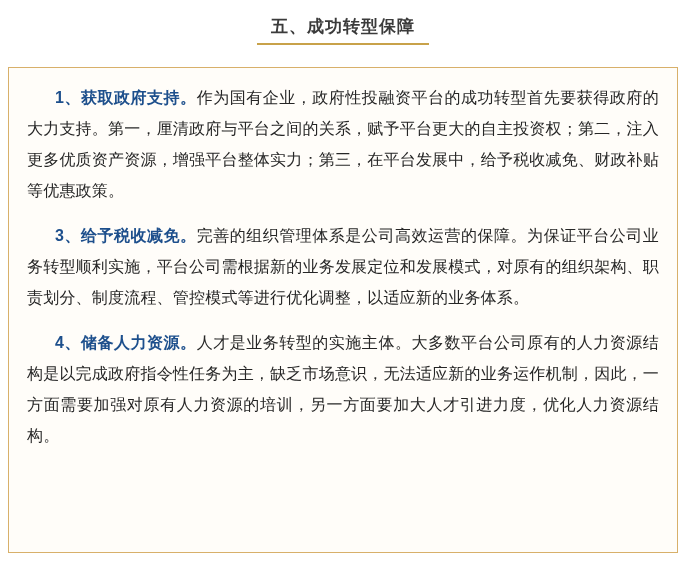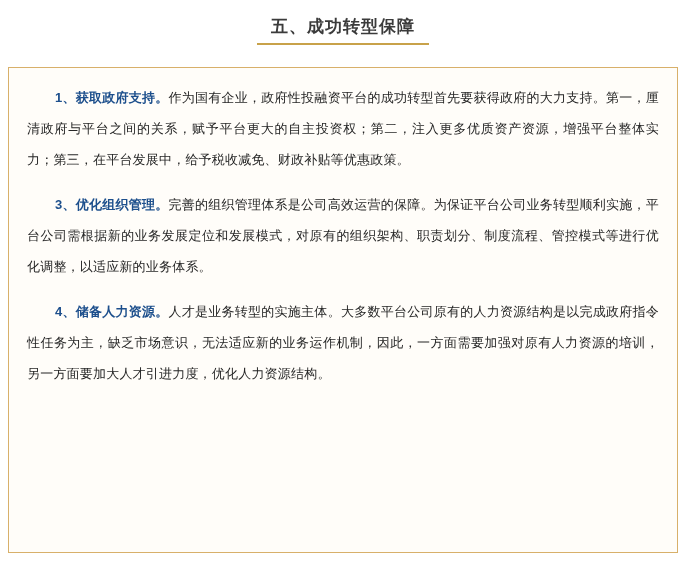--- a/index.html
+++ b/index.html
@@ -38,21 +38,21 @@
   }
   .content-box {
     margin: 8px 8px 0 8px;
     border: 1px solid #d8b06a;
     background: #fffdf9;
     padding: 14px 18px 16px 18px;
     box-sizing: border-box;
     height: 486px;
   }
   .para {
-    font-size: 13px;
+    font-size: 16px;
     line-height: 31px;
     text-align: justify;
     text-justify: inter-ideograph;
     margin: 0 0 14px 0;
     color: #262626;
     letter-spacing: 0.2px;
   }
   .para:last-child {
     margin-bottom: 0;
   }
@@ -79,21 +79,21 @@
   </div>
 
   <div class="content-box">
 
     <p class="para">
       <span class="indent"></span><span class="lead-num">1、</span><span class="lead">获取政府支持。</span><span>作为国有企业，政府性投融资平台的成功转型首先要获得政府的大力支持。第一，厘清政府与平台之间的关系，赋予平台更大的自主投资权；第二，注入更多优质资产资源，增强平台整体实力；第三，在平台发展中，给予税收减免、财政补贴等优惠政策。</span>
     </p>
 
 
     <p class="para">
-      <span class="indent"></span><span class="lead-num">3、</span><span class="lead">优化组织管理。</span><span>完善的组织管理体系是公司高效运营的保障。为保证平台公司业务转型顺利实施，平台公司需根据新的业务发展定位和发展模式，对原有的组织架构、职责划分、制度流程、管控模式等进行优化调整，以适应新的业务体系。</span>
+      <span class="indent"></span><span class="lead-num">3、</span><span class="lead">给予税收减免。</span><span>完善的组织管理体系是公司高效运营的保障。为保证平台公司业务转型顺利实施，平台公司需根据新的业务发展定位和发展模式，对原有的组织架构、职责划分、制度流程、管控模式等进行优化调整，以适应新的业务体系。</span>
     </p>
 
     <p class="para">
       <span class="indent"></span><span class="lead-num">4、</span><span class="lead">储备人力资源。</span><span>人才是业务转型的实施主体。大多数平台公司原有的人力资源结构是以完成政府指令性任务为主，缺乏市场意识，无法适应新的业务运作机制，因此，一方面需要加强对原有人力资源的培训，另一方面要加大人才引进力度，优化人力资源结构。</span>
     </p>
 
   </div>
 </div>
 
 </body></html>

